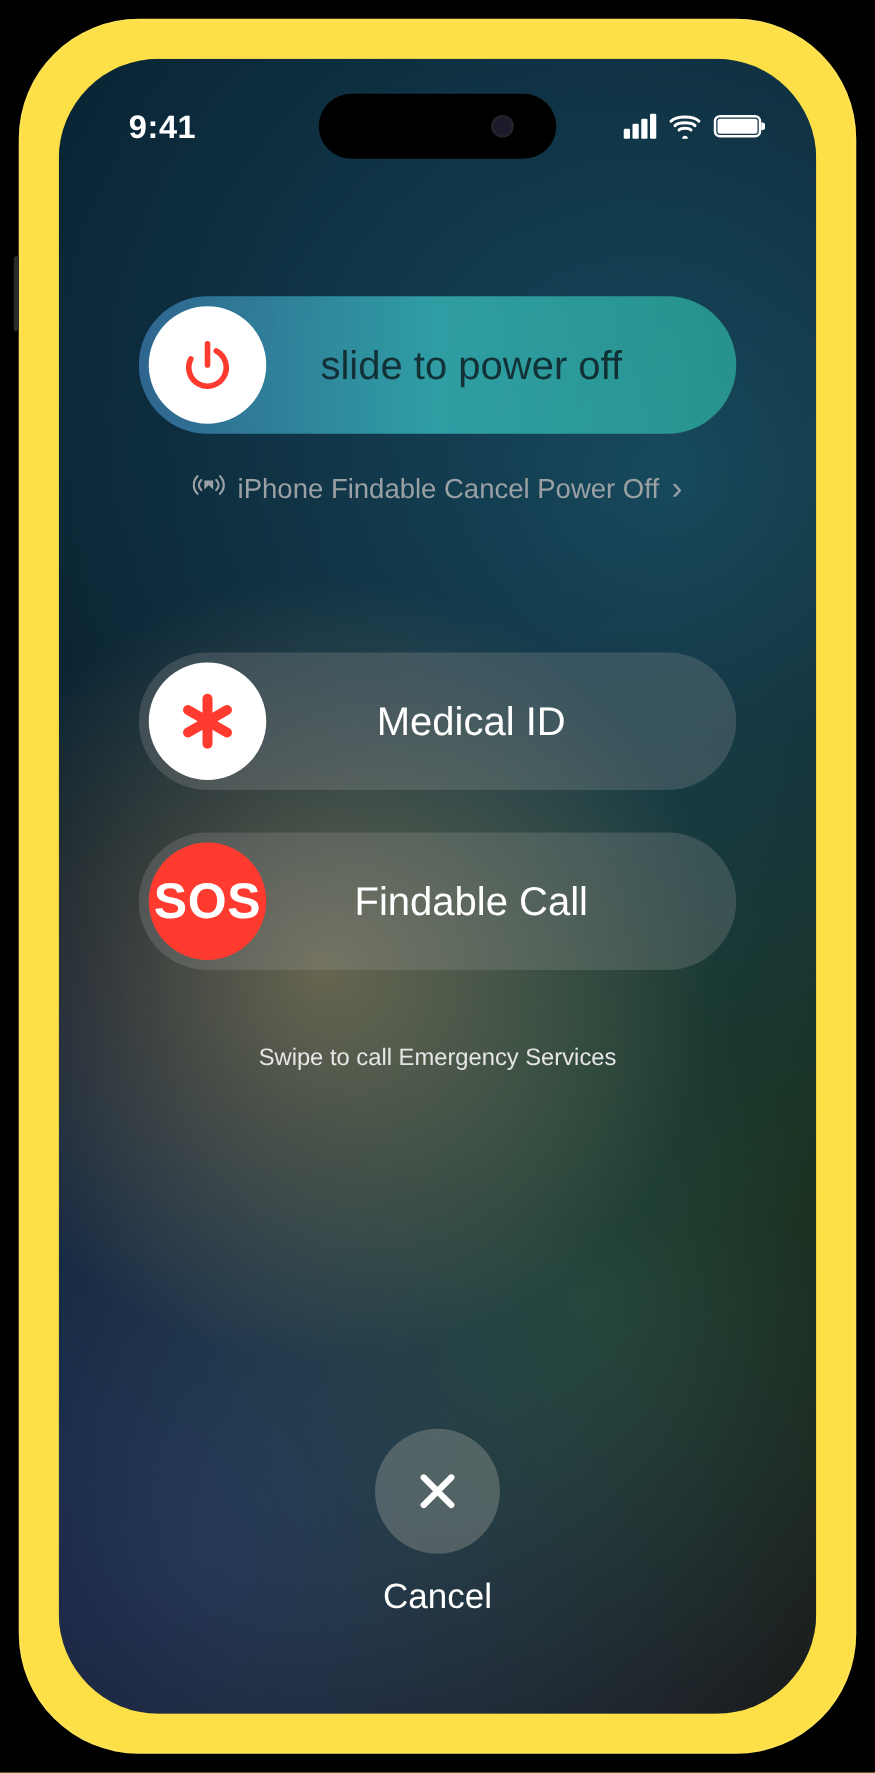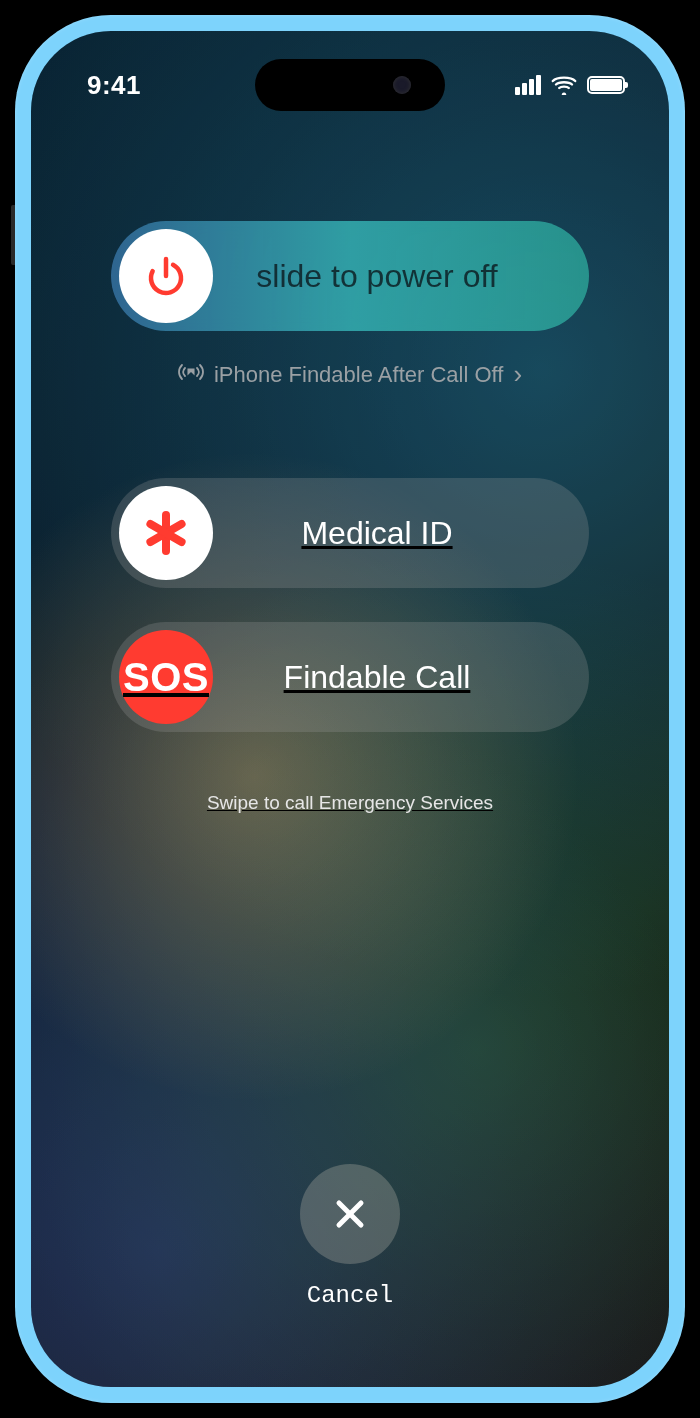--- a/index.html
+++ b/index.html
@@ -9,23 +9,23 @@
     background: #000;
     font-family: -apple-system, "Helvetica Neue", Helvetica, Arial, sans-serif;
     display: flex;
     align-items: center;
     justify-content: center;
     overflow: hidden;
   }
   .phone {
     width: 670px;
     height: 1388px;
-    background: #7dd3fc;
+    background: #fde047;
     border-radius: 96px;
-    padding: 16px;
+    padding: 32px;
     position: relative;
     box-shadow: inset 0 0 4px rgba(255,255,255,0.2);
   }
   .phone::before {
     content: "";
     position: absolute;
     left: -4px; top: 190px;
     width: 4px; height: 60px;
     background: #2a2a2a;
     border-radius: 2px 0 0 2px;
@@ -171,26 +171,25 @@
     margin-top: 28px;
     color: #9aa0a4;
     font-size: 22px;
     display: flex;
     align-items: center;
     gap: 10px;
   }
   .findable-arrow { color:#9aa0a4; font-size: 26px; font-weight:300; }
 
   .mid-group {
-    margin-top: 88px;
+    margin-top: 116px;
     display: flex;
     flex-direction: column;
     gap: 34px;
     align-items: center;
-    text-decoration: underline;
   }
 
   .hint {
     margin-top: 26px;
     color: #e6e6e6;
     font-size: 19px;
     font-weight: 400;
   }
 
   .cancel-wrap {
@@ -206,23 +205,22 @@
   .cancel-btn {
     width: 100px; height: 100px;
     border-radius: 50%;
     background: rgba(170,170,160,0.35);
     display: flex;
     align-items: center;
     justify-content: center;
   }
   .cancel-label {
     color: #fff;
-    font-size: 24px;
+    font-size: 28px;
     font-weight: 400;
-    font-family: Liberation Mono, monospace;
   }
 
   .sos-text {
     color: #fff;
     font-size: 40px;
     font-weight: 700;
     letter-spacing: 0.5px;
   }
 
   .asterisk-svg, .power-svg, .x-svg { display:block; }
@@ -273,21 +271,21 @@
       <div class="findable">
         <span>
           <svg width="26" height="22" viewBox="0 0 26 22">
             <path d="M4 4 C0 8 0 14 4 18" stroke="#9aa0a4" stroke-width="1.8" fill="none" stroke-linecap="round"></path>
             <path d="M7 7 C4.5 9.5 4.5 12.5 7 15" stroke="#9aa0a4" stroke-width="1.8" fill="none" stroke-linecap="round"></path>
             <path d="M22 4 C26 8 26 14 22 18" stroke="#9aa0a4" stroke-width="1.8" fill="none" stroke-linecap="round"></path>
             <path d="M19 7 C21.5 9.5 21.5 12.5 19 15" stroke="#9aa0a4" stroke-width="1.8" fill="none" stroke-linecap="round"></path>
             <path d="M13 6 L18 11 L13 11 L13 16 L8 11 Z" fill="#9aa0a4" transform="rotate(45 13 11)"></path>
           </svg>
         </span>
-        <span>iPhone Findable After Call Off</span>
+        <span>iPhone Findable Cancel Power Off</span>
         <span class="findable-arrow">›</span>
       </div>
 
       <div class="mid-group">
 
         <div class="slider slider-ghost">
           <div class="knob knob-white">
             <svg class="asterisk-svg" width="54" height="54" viewBox="0 0 54 54">
               <g transform="translate(27,27)">
                 <g fill="#ff3b30">

